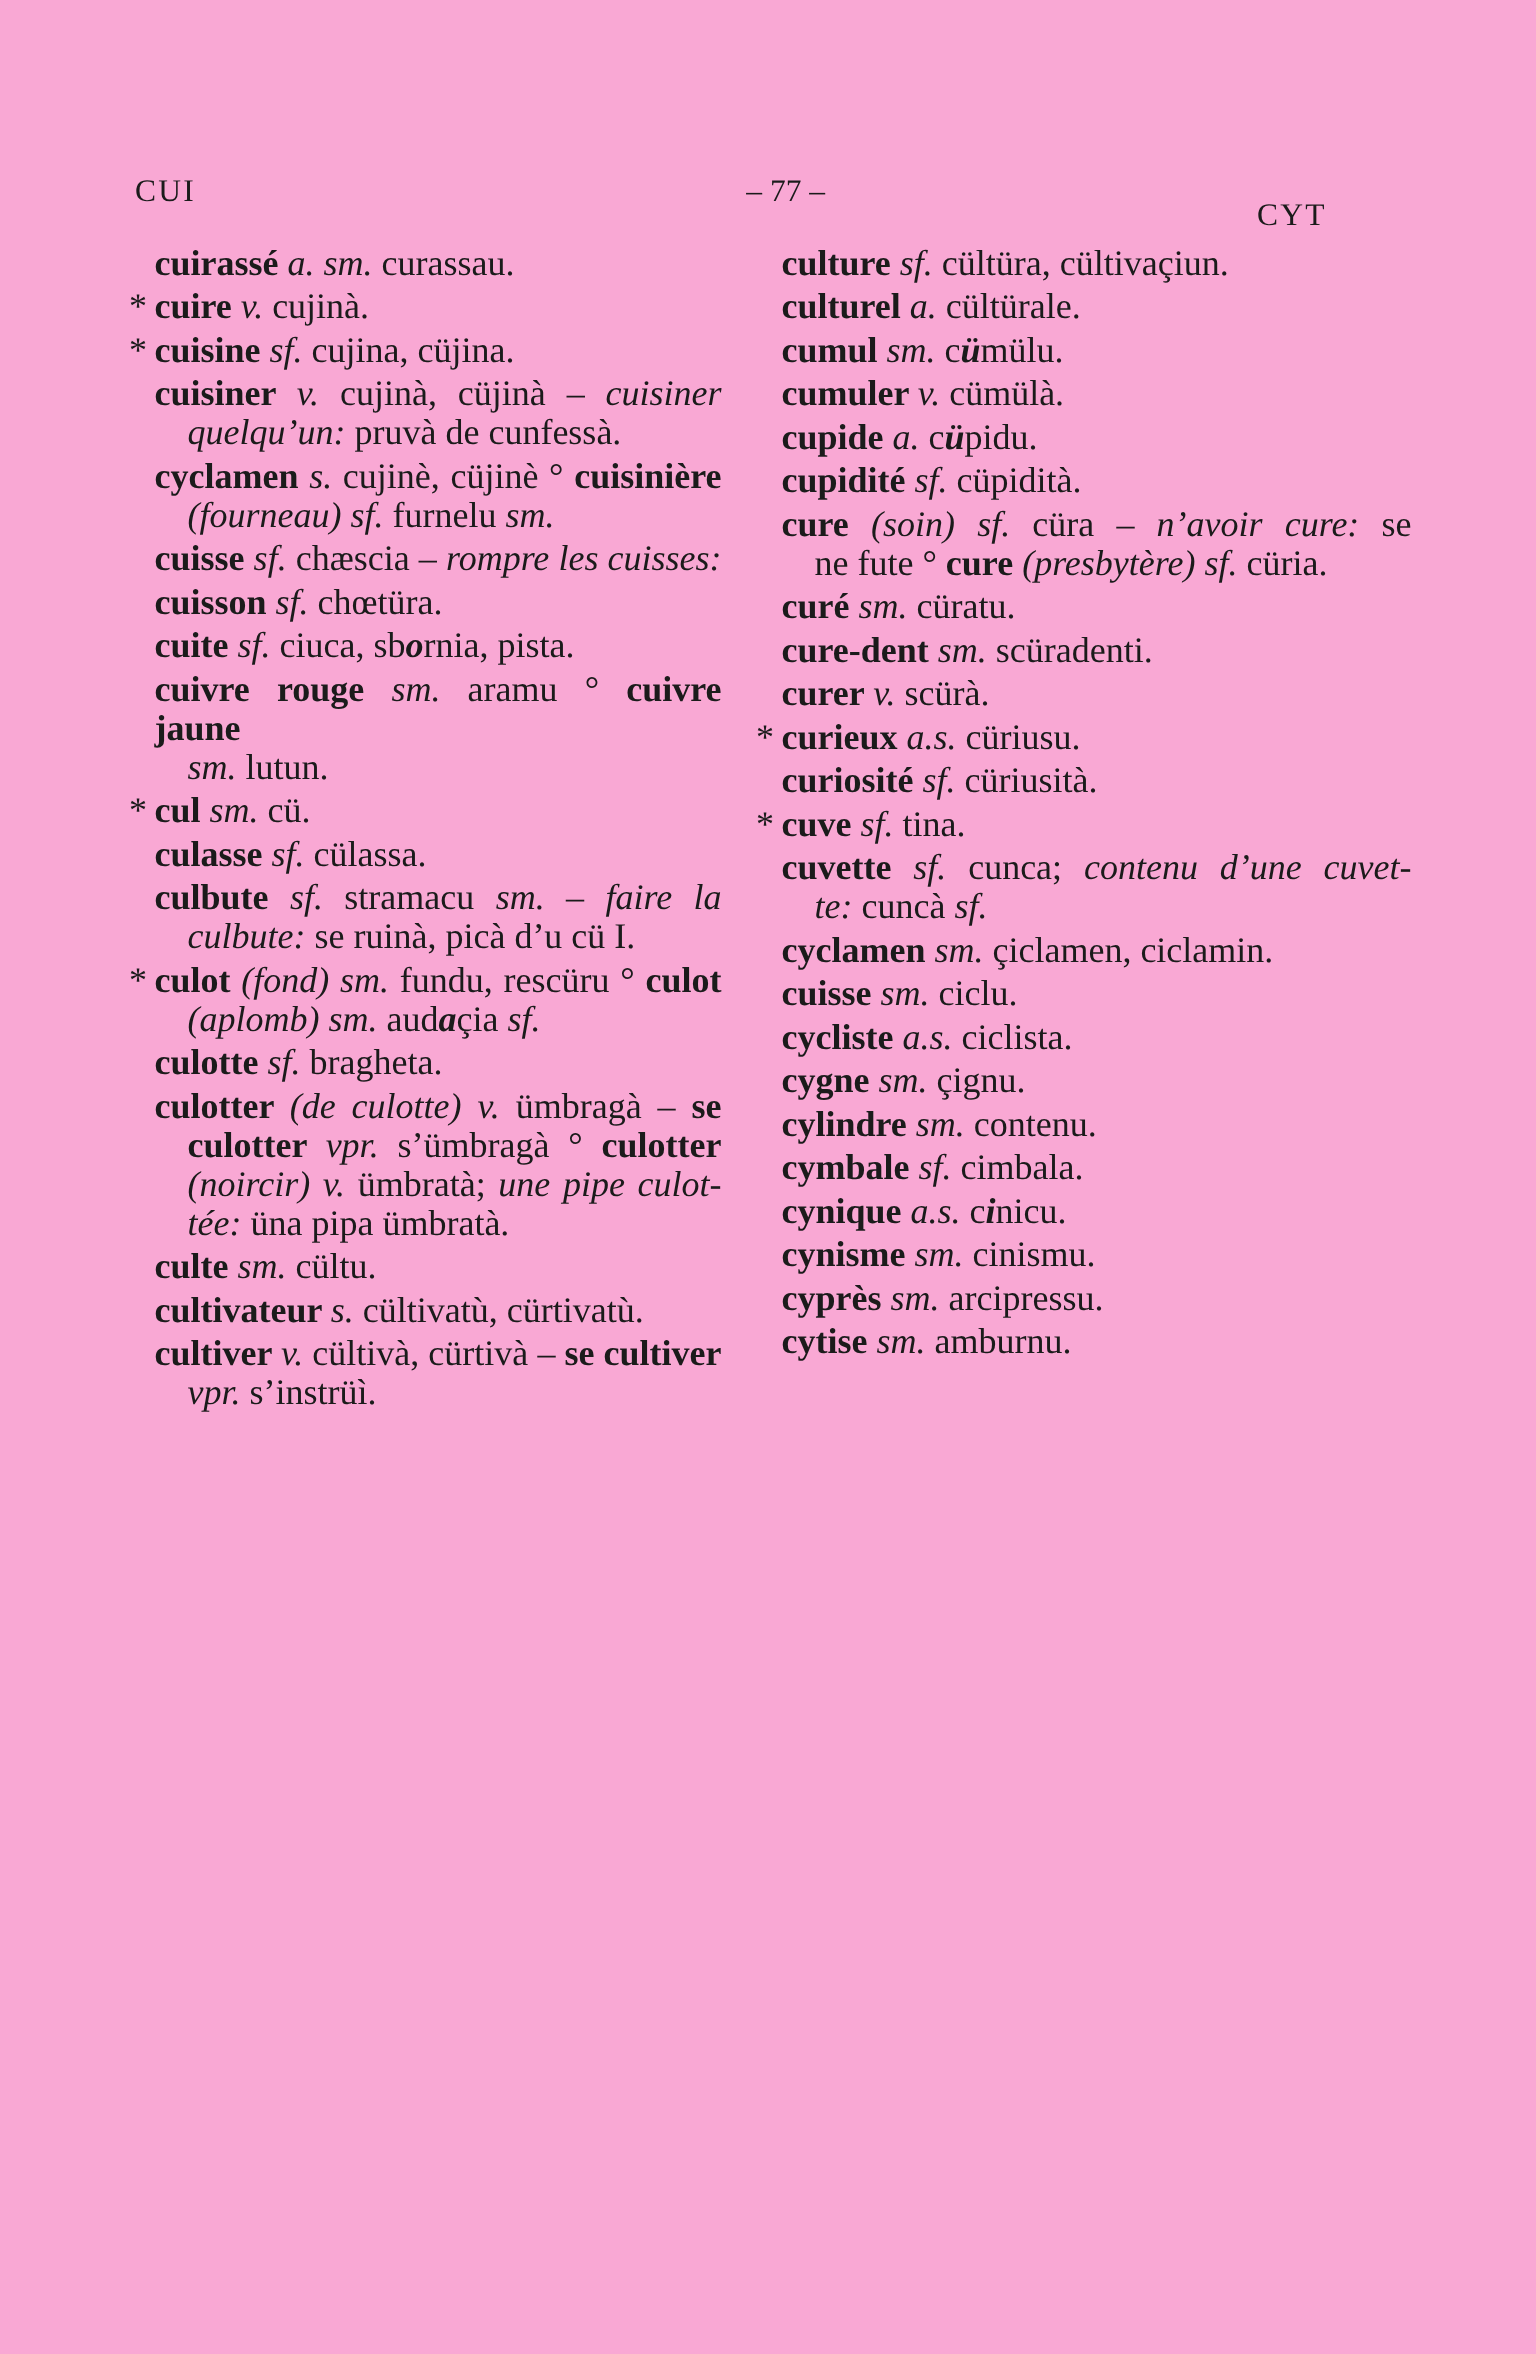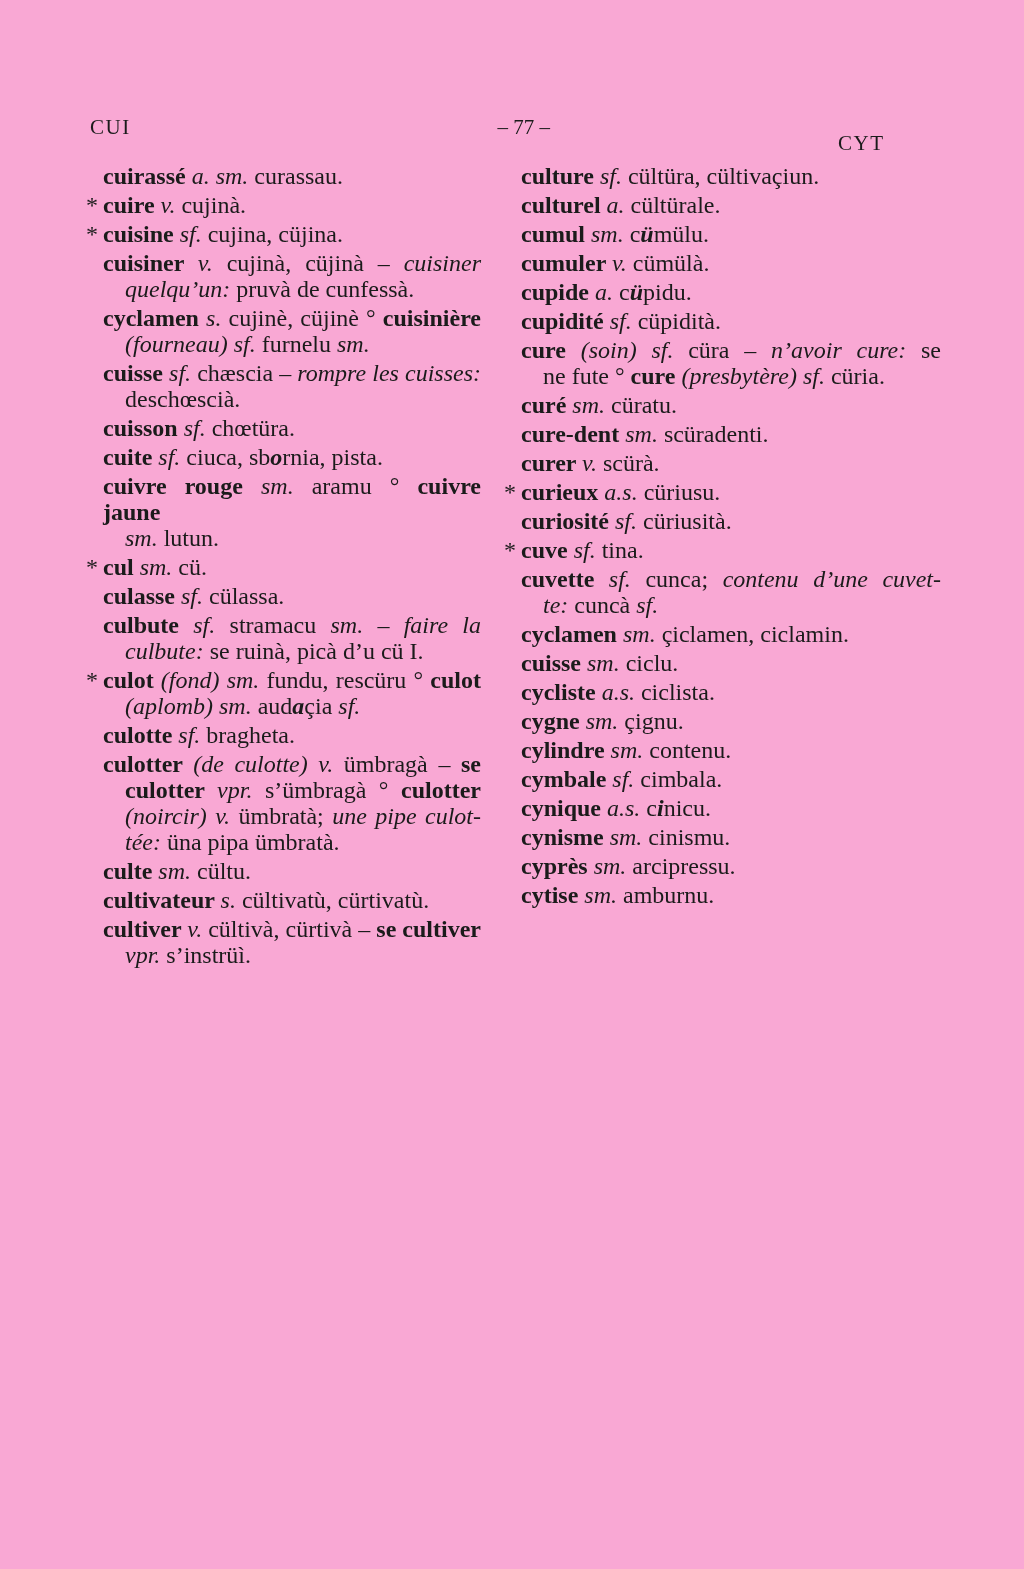--- a/index.html
+++ b/index.html
@@ -48,21 +48,20 @@
       <div class="entry">
         <div class="line j"><span class="b">cuisiner </span><span class="i">v.</span><span class="r"> cujinà, cüjinà – </span><span class="i">cuisiner</span></div>
         <div class="line cont"><span class="i">quelqu’un:</span><span class="r"> pruvà de cunfessà.</span></div>
       </div>
       <div class="entry">
         <div class="line j"><span class="b">cyclamen </span><span class="i">s.</span><span class="r"> cujinè, cüjinè ° </span><span class="b">cuisinière</span></div>
         <div class="line cont"><span class="i">(fourneau) sf.</span><span class="r"> furnelu </span><span class="i">sm.</span></div>
       </div>
       <div class="entry">
         <div class="line j"><span class="b">cuisse </span><span class="i">sf.</span><span class="r"> chæscia – </span><span class="i">rompre les cuisses:</span></div>
-        <div class="line cont"><span class="r">deschœscià.</span></div>
       </div>
       <div class="entry">
         <div class="line"><span class="b">cuisson </span><span class="i">sf.</span><span class="r"> chœtüra.</span></div>
       </div>
       <div class="entry">
         <div class="line"><span class="b">cuite </span><span class="i">sf.</span><span class="r"> ciuca, sb</span><span class="bi">o</span><span class="r">rnia, pista.</span></div>
       </div>
       <div class="entry">
         <div class="line j"><span class="b">cuivre rouge </span><span class="i">sm.</span><span class="r"> aramu ° </span><span class="b">cuivre jaune</span></div>
         <div class="line cont"><span class="i">sm.</span><span class="r"> lutun.</span></div>

